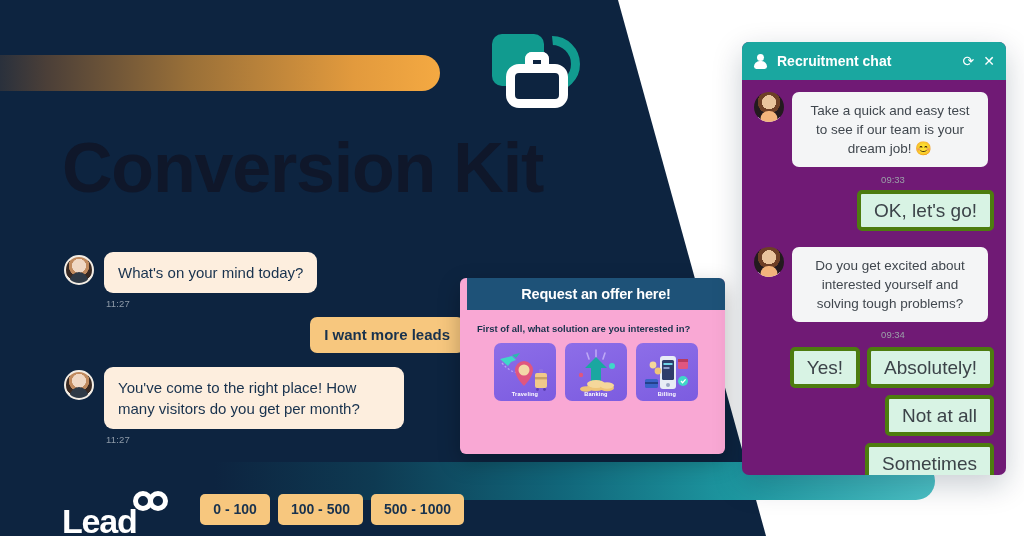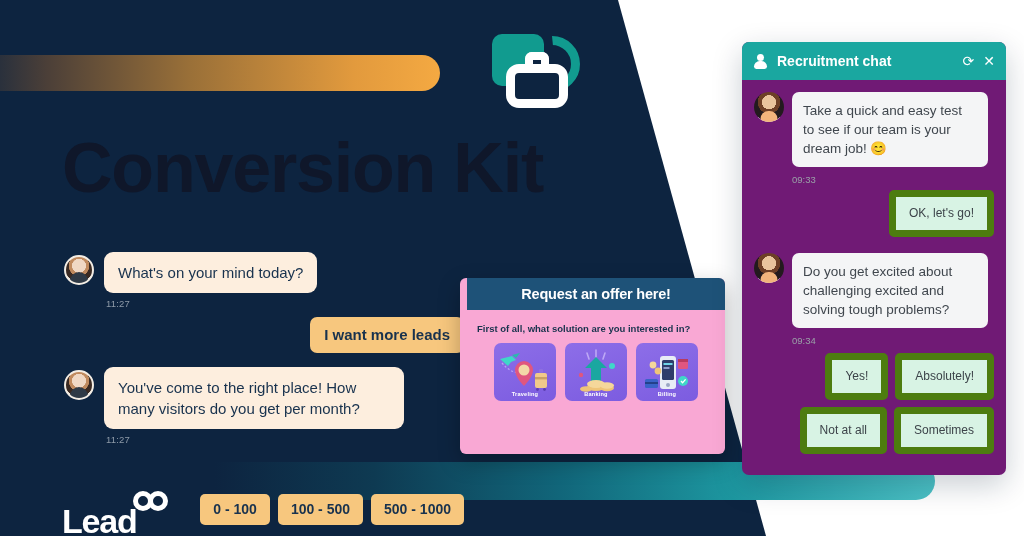--- a/index.html
+++ b/index.html
@@ -152,40 +152,40 @@
   }
   .cw-person::before {
     content:""; position:absolute; left:4px; top:0; width:7px; height:7px;
     background:#fff; border-radius:50%;
   }
   .cw-person::after {
     content:""; position:absolute; left:1px; top:7px; width:13px; height:8px;
     background:#fff; border-radius:7px 7px 3px 3px;
   }
   .cw-icon { color:#ffffff; font-size:14px; line-height:1; cursor:pointer; }
-  .cw-body { flex:1; padding: 12px 12px 0; overflow: hidden; }
+  .cw-body { flex:1; padding: 12px 12px 0; overflow: hidden; text-align: center; }
   .cw-row { display:flex; align-items:flex-start; gap:8px; }
   .cw-avatar {
     width:30px; height:30px; border-radius:50%; flex:none;
     background: radial-gradient(circle at 50% 34%, #e9c49d 0 28%, #6d3f26 29% 45%, #231a1e 46% 74%, #eef1f6 75% 100%);
     overflow:hidden; position:relative;
   }
   .cw-avatar::after{
     content:""; position:absolute; left:50%; top:62%; transform:translateX(-50%);
     width:17px; height:14px; border-radius:8px 8px 0 0; background:#f2b47c;
   }
   .cw-bubble {
     background:#f4f5f6; color:#40474e; border-radius:7px;
     padding:9px 11px; font-size:13.5px; line-height:19px; max-width:196px;
   }
   .cw-time { color:#9aa1a8; font-size:9.5px; margin:7px 0 0 38px; }
   .cw-reply { display:flex; justify-content:flex-end; margin-top:5px; }
   .cw-chip {
-    background:#d8f3e4; border:7px solid #4d7c0f; color:#3c4349;
-    border-radius:5px; padding:8px 13px; font-size:12px; line-height:17px;
+    background:#d8f3e4; border:4px solid #4d7c0f; color:#3c4349;
+    border-radius:5px; padding:8px 13px; font-size:19px; line-height:17px;
   }
   .cw-chips {
     display:flex; flex-wrap:wrap; gap:7px; justify-content:flex-end;
     margin-top:7px; padding-left:26px;
   }
   .cw-chips .cw-chip { flex:none; }
 
   
   .leadoo { position:absolute; left:62px; top:462px; display:flex; align-items:center; }
   .leadoo-text {
@@ -315,21 +315,21 @@
         <div class="cw-bubble">Take a quick and easy test to see if our team is your dream job! 😊</div>
       </div>
       <div class="cw-time">09:33</div>
 
       <div class="cw-reply">
         <div class="cw-chip">OK, let's go!</div>
       </div>
 
       <div class="cw-row" style="margin-top:16px">
         <div class="cw-avatar"></div>
-        <div class="cw-bubble">Do you get excited about challenging excited and solving tough problems?</div>
+        <div class="cw-bubble">Do you get excited about interested yourself and solving tough problems?</div>
       </div>
       <div class="cw-time">09:34</div>
 
       <div class="cw-chips">
         <div class="cw-chip">Yes!</div>
         <div class="cw-chip">Absolutely!</div>
         <div class="cw-chip">Not at all</div>
         <div class="cw-chip">Sometimes</div>
       </div>
     </div>

